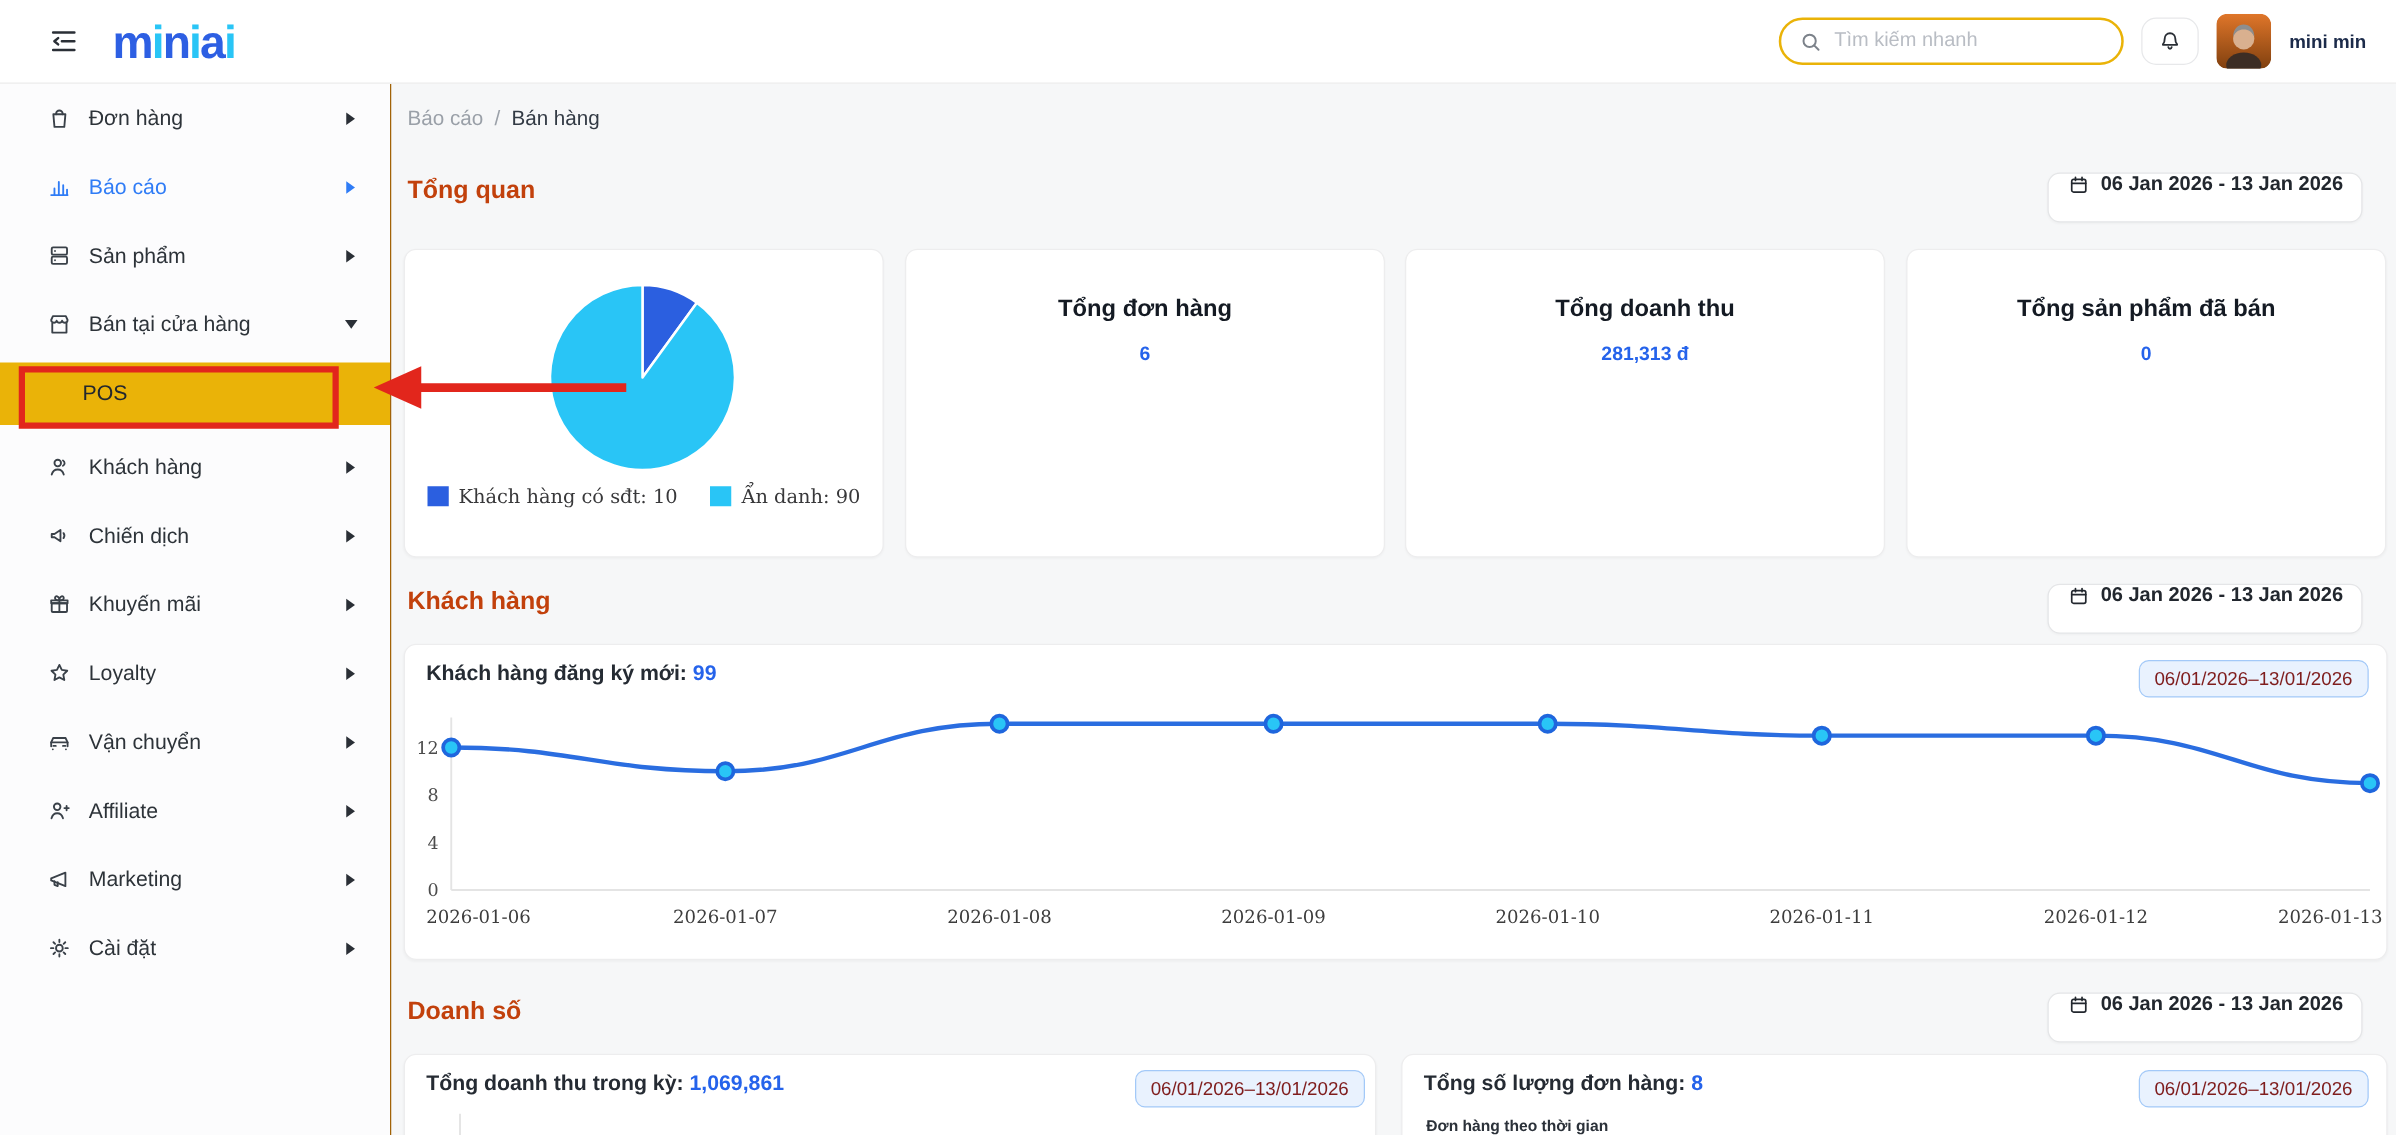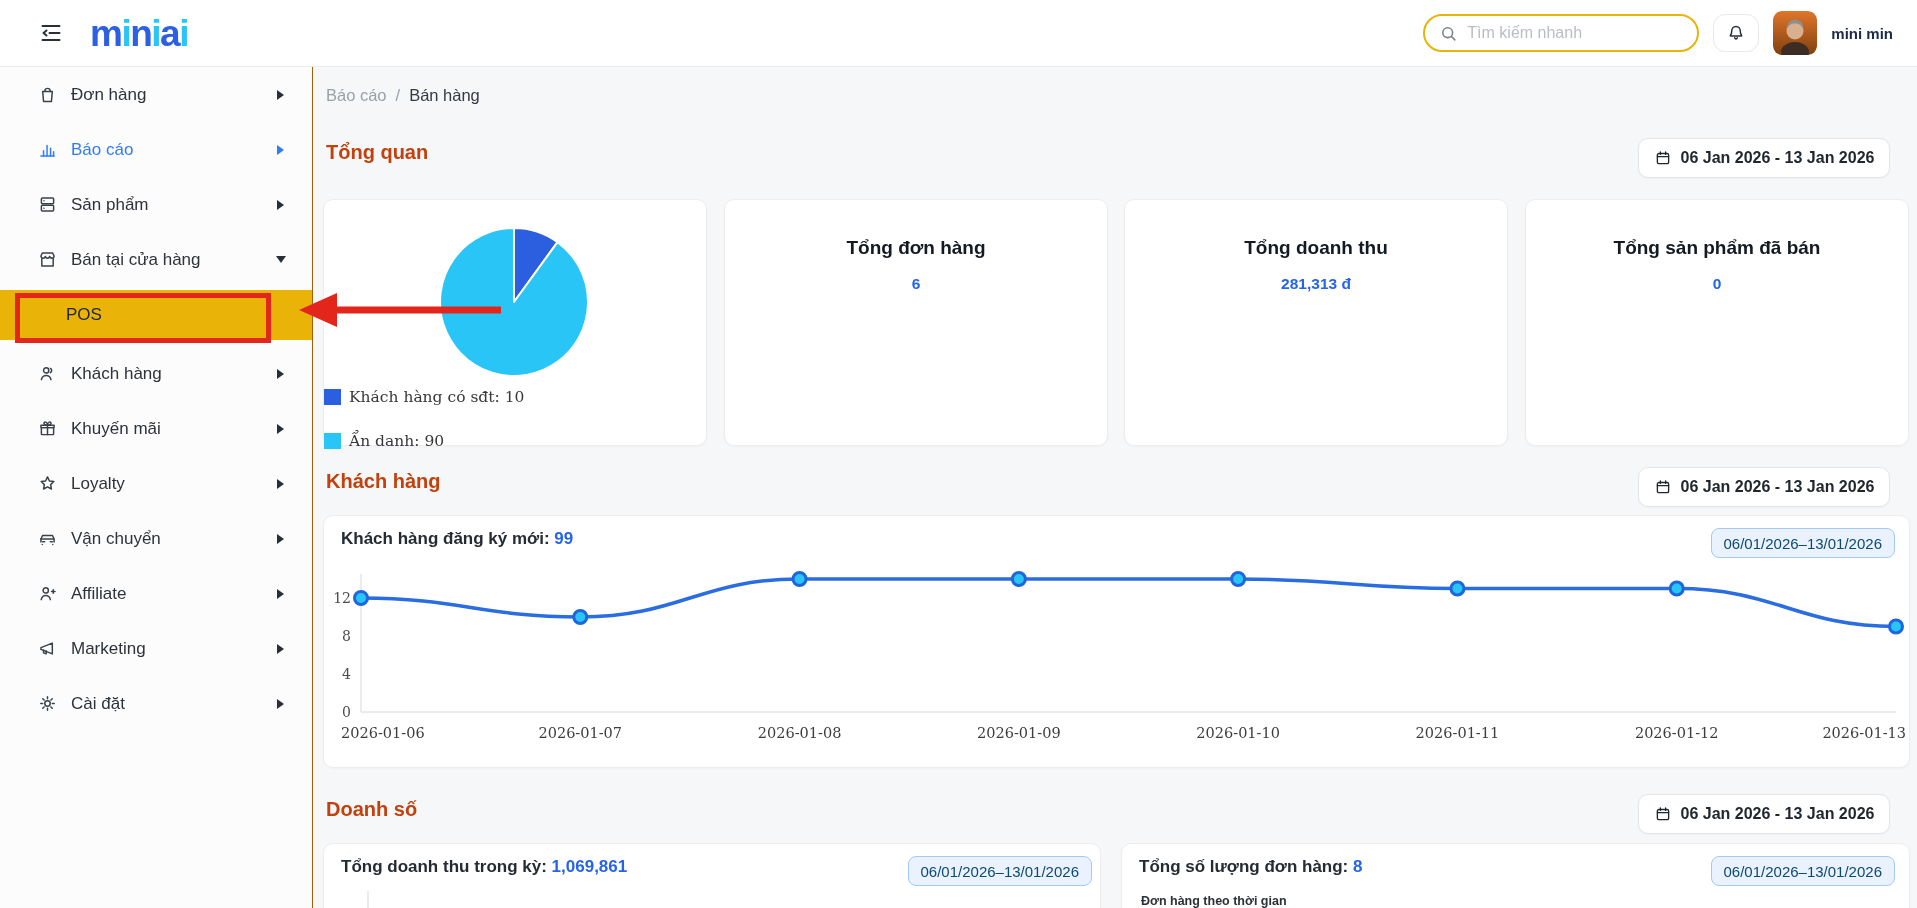--- a/index.html
+++ b/index.html
@@ -36,40 +36,40 @@
   .chev-down { width:0; height:0; border-top:7px solid #2a2f36; border-left:5px solid transparent; border-right:5px solid transparent; margin-right:6px; }
   .side-sub { height:50px; margin:3px 0 6px; display:flex; align-items:center; padding-left:66px;
               font-size:17px; color:#23282e; background:#eab308; cursor:pointer; }
 
   
   .content { position:absolute; left:313px; top:67px; width:1604px; height:841px; overflow:hidden; }
   .breadcrumb { position:absolute; left:13px; top:19px; font-size:16.5px; display:flex; gap:9px; }
   .bc-parent { color:#9aa0a8; } .bc-sep { color:#9aa0a8; } .bc-current { color:#323a44; }
   .sec-title { position:absolute; left:13px; font-size:20px; font-weight:700; color:#c2410c; }
   .date-btn { position:absolute; left:1325px; width:252px; height:40px; background:#fff; border:1px solid #e4e5e7;
-              border-radius:10px; display:flex; align-items:center; justify-content:center; gap:9px;
+              border-radius:10px; display:flex; align-items:flex-start; justify-content:center; gap:9px;
               font-size:16px; font-weight:600; color:#22272e; cursor:pointer; box-shadow:0 1px 2px rgba(0,0,0,.03); }
   .card { position:absolute; background:#fff; border:1px solid #ededee; border-radius:10px; box-shadow:0 1px 2px rgba(0,0,0,.03); }
 
   
   .pie-card { left:10px; top:132px; width:384px; height:247px; }
   .stat-card { top:132px; width:384px; height:247px; text-align:center; }
   .stat-label { margin-top:37px; font-size:19px; font-weight:700; color:#141a23; }
   .stat-value { margin-top:16px; font-size:15.5px; font-weight:700; color:#2563eb; }
   .legend { position:absolute; left:0; right:0; top:188px; display:flex; justify-content:center; gap:26px;
-            font-family:"DejaVu Serif", serif; font-size:15.5px; color:#38383a;flex-direction:column; }
+            font-family:"DejaVu Serif", serif; font-size:15.5px; color:#38383a; }
   .legend-item { display:flex; align-items:center; gap:8px; }
   .legend-swatch { width:17px; height:16px; display:inline-block; }
 
   
   .cust-card { left:10px; top:448px; width:1587px; height:253px; }
   .metric-row { position:absolute; left:17px; top:13px; font-size:17px; font-weight:600; color:#252b33; }
   .metric-row b { color:#2563eb; font-weight:700; }
   .pill { position:absolute; height:30px; padding:0 12px; display:flex; align-items:center; border-radius:8px;
-          background:#e9f2fe; border:1px solid #a3c9f8; color:#0c4a6e; font-size:15px; }
+          background:#e9f2fe; border:1px solid #a3c9f8; color:#7f1d1d; font-size:15px; }
   .sales-card-left { left:10px; top:776px; width:778px; height:230px; }
   .sales-card-right { left:808px; top:776px; width:789px; height:230px; }
   .sub-note { position:absolute; left:19px; top:50px; font-size:12.5px; font-weight:600; color:#2b3publi139; color:#2b3139; }
 
   svg.chart-layer { position:absolute; left:0; top:0; pointer-events:none; }
 
   
   .annot-box { position:absolute; left:15px; top:293px; width:256px; height:50px; border:5px solid #e2261c; z-index:9; }
   .annot-arrow { position:absolute; left:295px; top:289px; z-index:9; }
 </style>
@@ -173,20 +173,30 @@
     </div>
     <div class="side-item">
       <span class="s-icon">
         <svg width="21" height="21" viewBox="0 0 24 24" fill="none" stroke="currentColor" stroke-width="1.7" stroke-linecap="round" stroke-linejoin="round">
           <circle cx="10.5" cy="8.5" r="3"></circle>
           <path d="M5 19c.8-3 2.8-4.6 5.5-4.6s4.7 1.6 5.5 4.6"></path>
           <path d="M15.3 6.2a2.7 2.7 0 0 1 0 4.8"></path>
         </svg>
       </span>
       <span class="side-label">Khách hàng</span>
+      <span class="chev-right"></span>
+    </div>
+    <div class="side-item">
+      <span class="s-icon">
+        <svg width="21" height="21" viewBox="0 0 24 24" fill="none" stroke="currentColor" stroke-width="1.7" stroke-linecap="round" stroke-linejoin="round">
+          <path d="M5 10.5v3h2.5L13 17.2V6.8l-5.5 3.7H5z"></path>
+          <path d="M15.8 9.7c1 1.4 1 3.2 0 4.6"></path>
+        </svg>
+      </span>
+      <span class="side-label">Chiến dịch</span>
       <span class="chev-right"></span>
     </div>
     <div class="side-item">
       <span class="s-icon">
         <svg width="21" height="21" viewBox="0 0 24 24" fill="none" stroke="currentColor" stroke-width="1.7" stroke-linecap="round" stroke-linejoin="round">
           <rect x="5" y="11" width="14" height="8" rx="1"></rect>
           <path d="M4.5 8.3h15V11h-15z"></path>
           <path d="M12 8.3V19"></path>
           <path d="M12 8.3C10 8.3 8 7.8 8 6.1 8 4.9 9 4.4 10 4.7c1.3.4 2 1.9 2 3.6zm0 0c2 0 4-.5 4-2.2 0-1.2-1-1.7-2-1.4-1.3.4-2 1.9-2 3.6z"></path>
         </svg>

